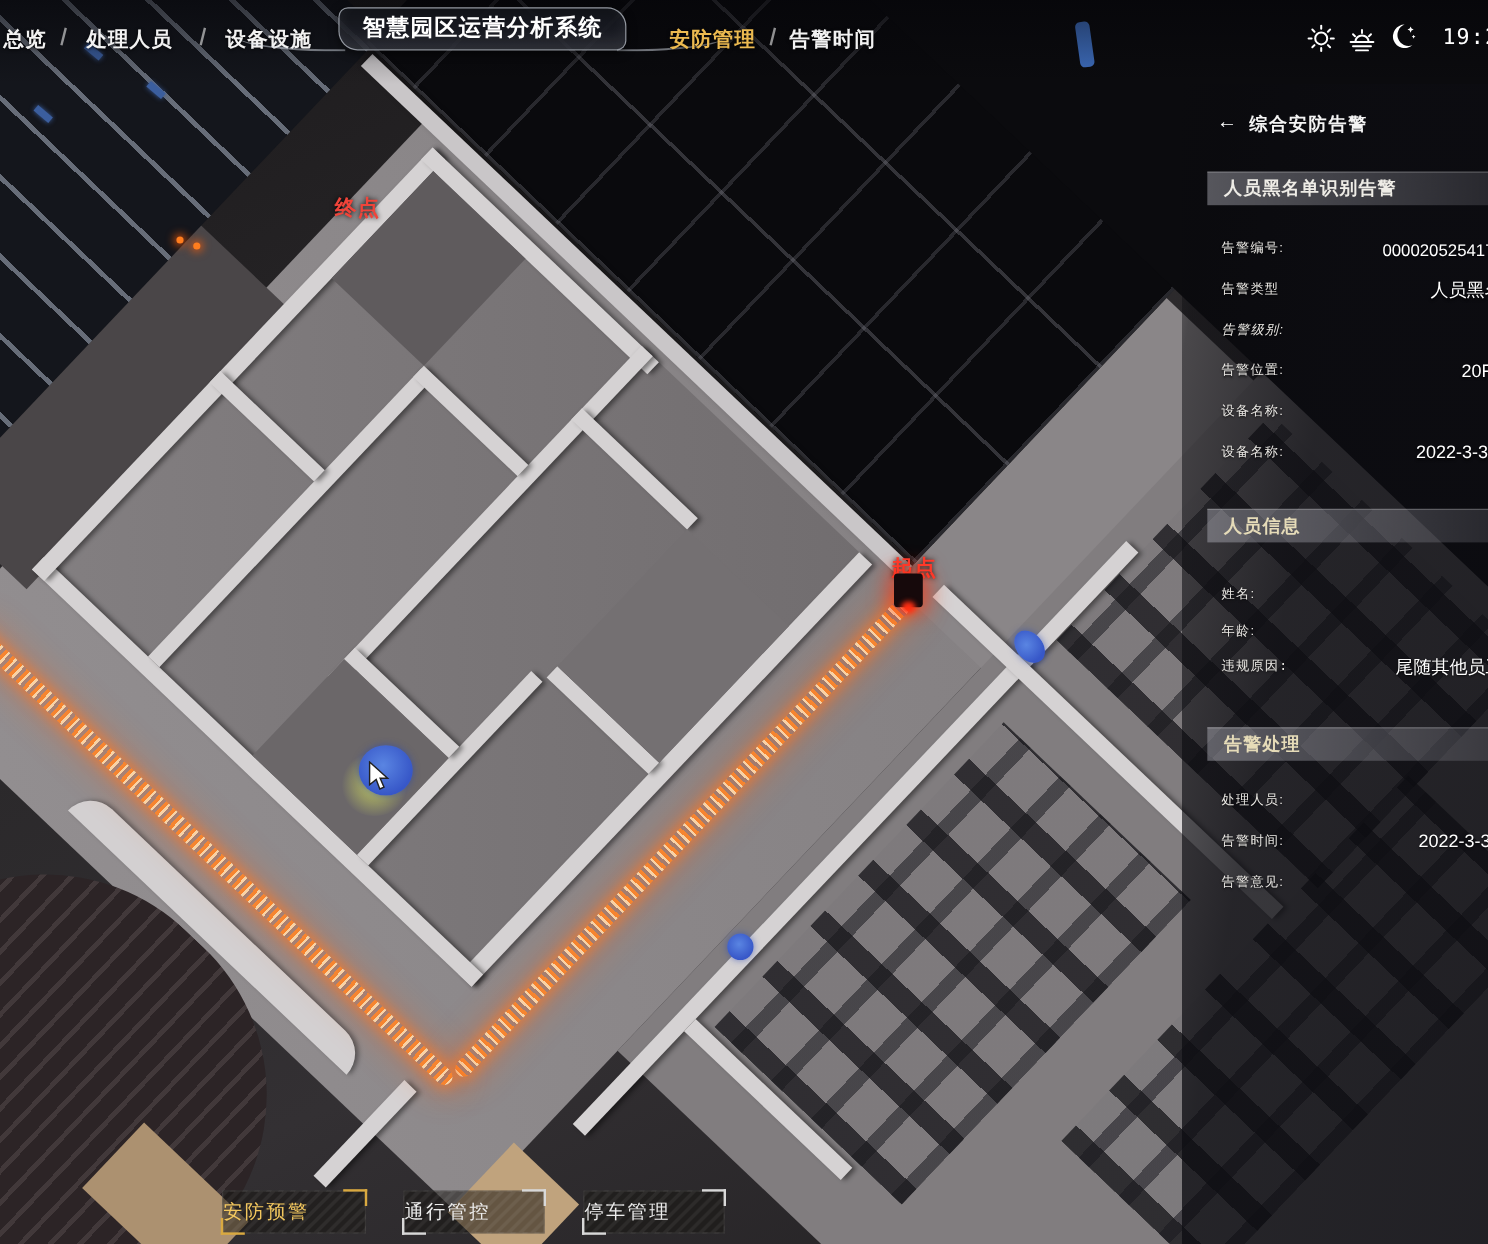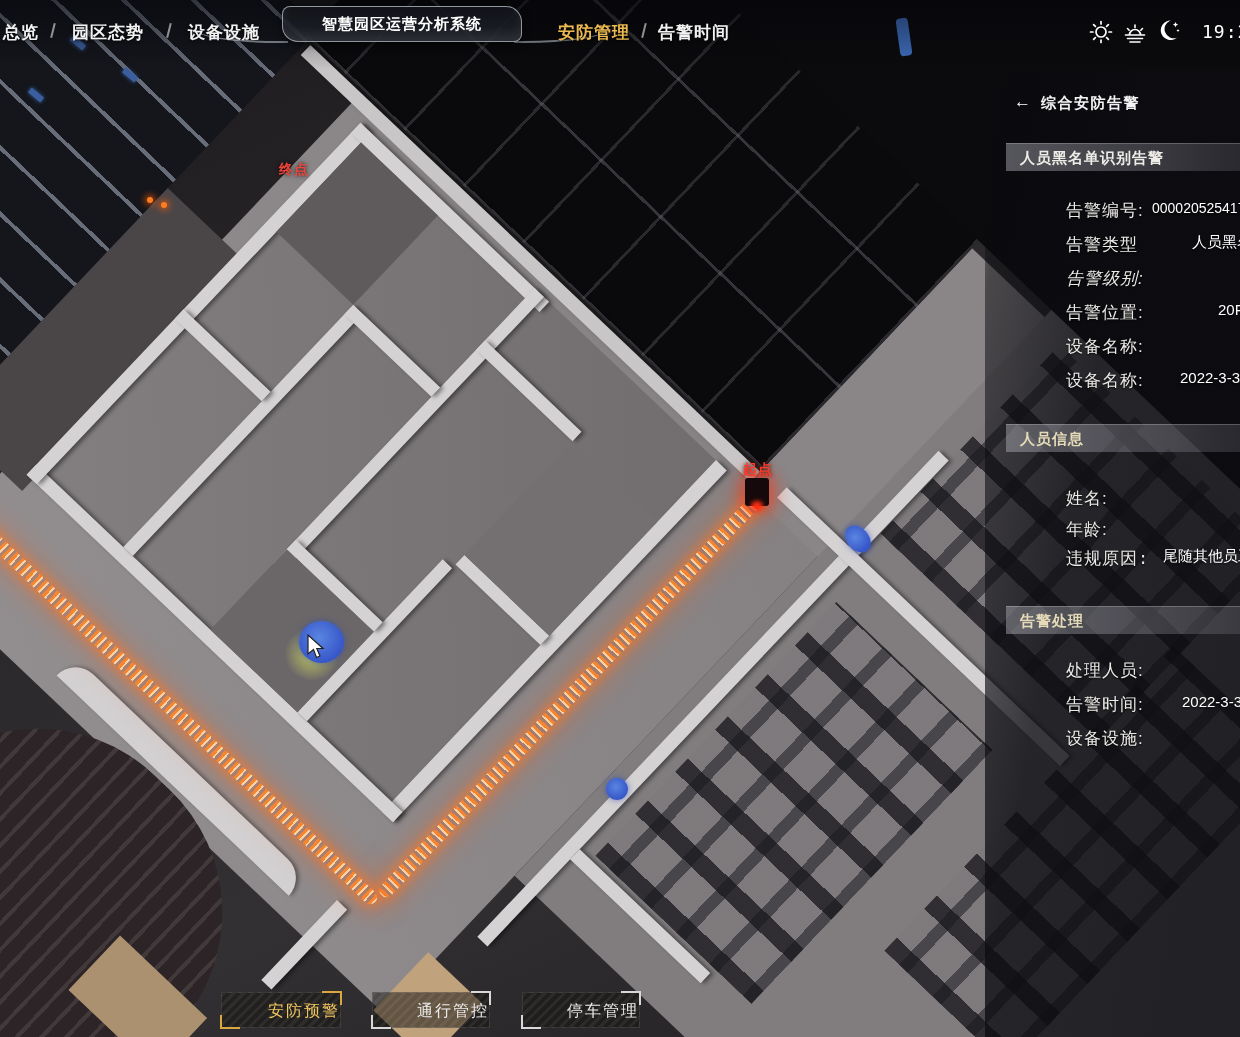--- a/index.html
+++ b/index.html
@@ -11,54 +11,54 @@
   .rb{position:absolute;}
   .wall{position:absolute;background:#d5d2d3;box-shadow:2px 3px 4px rgba(0,0,0,.45);}
   .route{position:absolute;border-radius:8px;
     background:repeating-linear-gradient(90deg,rgba(255,214,166,.95) 0 2px,rgba(255,132,40,.92) 2px 5px,rgba(255,90,20,.22) 5px 8px);
     box-shadow:0 0 10px 3px rgba(255,120,35,.55),0 0 26px 9px rgba(255,100,25,.28);}
   .route.vert{background:repeating-linear-gradient(0deg,rgba(255,214,166,.95) 0 2px,rgba(255,132,40,.92) 2px 5px,rgba(255,90,20,.22) 5px 8px);}
   .desks{position:absolute;opacity:.9;
     background-image:repeating-linear-gradient(90deg,rgba(16,16,20,.8) 0 18px,rgba(90,90,96,.08) 18px 58px),
                      repeating-linear-gradient(0deg,rgba(28,28,34,.65) 0 12px,transparent 12px 46px);}
   
-  .maplabel{position:absolute;font-size:14px;font-weight:bold;color:#f0443a;text-shadow:0 0 4px rgba(0,0,0,.9);letter-spacing:1px;}
+  .maplabel{position:absolute;font-size:18px;font-weight:bold;color:#f0443a;text-shadow:0 0 4px rgba(0,0,0,.9);letter-spacing:1px;}
   .dotled{position:absolute;width:6px;height:6px;border-radius:50%;background:#ff7d1e;box-shadow:0 0 7px 2px rgba(255,95,10,.75);}
   .bluemk{position:absolute;border-radius:50%;background:radial-gradient(circle at 45% 40%,#5a85e2,#3757c8 70%);box-shadow:0 0 6px rgba(40,70,180,.6);}
   
   .topshade{position:absolute;left:0;top:0;width:1240px;height:70px;background:linear-gradient(rgba(4,4,8,.55),rgba(4,4,8,0));pointer-events:none;}
   .navitem{position:absolute;top:21px;font-size:17px;font-weight:bold;color:#f2f2f2;letter-spacing:1px;text-shadow:0 1px 3px rgba(0,0,0,.8);cursor:pointer;}
   .navsep{position:absolute;top:23px;width:2px;height:15px;background:rgba(255,255,255,.55);transform:rotate(14deg);}
   .badge{position:absolute;left:282px;top:6px;width:238px;height:34px;line-height:34px;text-align:center;
     background:linear-gradient(180deg,rgba(18,20,26,.92),rgba(34,36,44,.88));
     border:1px solid rgba(212,218,228,.65);border-radius:8px 16px 8px 16px;
-    font-size:15px;font-weight:bold;color:#fff;letter-spacing:1px;box-shadow:inset 0 -7px 12px rgba(255,255,255,.07),0 2px 8px rgba(0,0,0,.6);}
+    font-size:19px;font-weight:bold;color:#fff;letter-spacing:1px;box-shadow:inset 0 -7px 12px rgba(255,255,255,.07),0 2px 8px rgba(0,0,0,.6);}
   .wing{position:absolute;top:28px;width:92px;height:13px;}
   .wingL{left:196px;border-bottom:2px solid rgba(212,218,228,.5);border-radius:0 0 0 90%;}
   .wingR{left:514px;border-bottom:2px solid rgba(212,218,228,.5);border-radius:0 0 90% 0;}
   .tab-gold{color:#ecba50;}
   .wicon{position:absolute;top:20px;width:24px;height:24px;cursor:pointer;}
   .clock{position:absolute;left:1202px;top:21px;font-family:"DejaVu Sans Mono","Liberation Mono",monospace;font-size:18px;color:#fff;letter-spacing:1px;white-space:nowrap;}
   
   .panel{position:absolute;left:985px;top:70px;width:255px;height:967px;
     background:linear-gradient(100deg,rgba(10,10,14,.05) 0%,rgba(10,10,14,.5) 40px,rgba(12,12,17,.78) 160px,rgba(12,12,17,.82) 100%);}
   .ptitle{position:absolute;left:56px;top:24px;font-size:15px;font-weight:bold;color:#f4f4f4;letter-spacing:1.5px;white-space:nowrap;}
   .pback{position:absolute;left:29px;top:22px;font-size:17px;color:#fff;cursor:pointer;}
   .secbar{position:absolute;left:21px;width:320px;height:28px;line-height:28px;padding-left:14px;box-sizing:border-box;
     background:linear-gradient(90deg,rgba(178,178,188,.45),rgba(130,130,142,.10));
     border-top:1px solid rgba(255,255,255,.22);font-size:15px;font-weight:bold;letter-spacing:1px;white-space:nowrap;}
   .sec-white{color:#eeece6;}
   .sec-gold{color:#e5dbb8;}
-  .plabel{position:absolute;left:33px;font-size:17px;color:#eceae6;letter-spacing:1px;white-space:nowrap;text-shadow:0 1px 2px rgba(0,0,0,.8);margin-left:48px;}
+  .plabel{position:absolute;left:33px;font-size:11px;color:#eceae6;letter-spacing:1px;white-space:nowrap;text-shadow:0 1px 2px rgba(0,0,0,.8);}
   .pvalue{position:absolute;font-size:15px;color:#fff;white-space:nowrap;text-shadow:0 1px 2px rgba(0,0,0,.8);}
   
-  .bbtn{position:absolute;top:992px;width:120px;height:36px;line-height:36px;text-align:right;font-size:16px;letter-spacing:2px;cursor:pointer;
+  .bbtn{position:absolute;top:992px;width:120px;height:36px;line-height:36px;text-align:left;font-size:16px;letter-spacing:2px;cursor:pointer;
     background-color:rgba(24,22,19,.55);
     background-image:repeating-linear-gradient(135deg,rgba(255,255,255,.06) 0 3px,transparent 3px 7px);
-    border:1px solid rgba(255,255,255,.10);box-sizing:border-box;margin-left:36px;}
+    border:1px solid rgba(255,255,255,.10);box-sizing:border-box;}
   .bbtn::before{content:"";position:absolute;right:-2px;top:-2px;width:18px;height:12px;border-top:2px solid;border-right:2px solid;}
   .bbtn::after{content:"";position:absolute;left:-2px;bottom:-2px;width:18px;height:12px;border-bottom:2px solid;border-left:2px solid;}
   .bbtn.gold{color:#f2c75e;}
   .bbtn.gold::before,.bbtn.gold::after{border-color:#d9a940;}
   .bbtn.grey{color:#ececec;}
   .bbtn.grey::before,.bbtn.grey::after{border-color:#d8d8d8;}
   .glowred{position:absolute;background:#16090b;box-shadow:0 0 16px 5px rgba(255,45,15,.6);border-radius:3px;}
   .glowred::after{content:"";position:absolute;left:6px;bottom:-5px;width:12px;height:10px;border-radius:50%;background:#ff2e12;filter:blur(2px);}
   .ylwglow{position:absolute;border-radius:50%;background:radial-gradient(circle,rgba(208,218,95,.85),rgba(208,218,95,0) 70%);}
   .bluescr{position:absolute;width:16px;height:6px;background:#3b5e9e;transform:rotate(40deg);box-shadow:0 0 4px #3b5e9e;}
@@ -128,21 +128,21 @@
   <div class="bluemk" style="left:847px;top:524px;width:22px;height:30px;transform:rotate(-40deg);"></div>
   <div class="bluemk" style="left:606px;top:778px;width:22px;height:22px;"></div>
 
   <svg style="position:absolute;left:306px;top:634px;" width="22" height="26" viewBox="0 0 22 26">
     <polygon points="2,1 2,20 7.5,15.5 10.5,23.5 14,22 10.8,14.5 17,14.5" fill="#fff" stroke="#222" stroke-width="1.2"></polygon>
   </svg>
 
   <div class="topshade"></div>
   <span class="navitem" style="left:3px;">总览</span>
   <div class="navsep" style="left:52px;"></div>
-  <span class="navitem" style="left:72px;">园区态势</span>
+  <span class="navitem" style="left:72px;">处理人员</span>
   <div class="navsep" style="left:168px;"></div>
   <span class="navitem" style="left:188px;font-family:Liberation Mono, monospace;">设备设施</span>
 
   <div class="wing wingL"></div>
   <div class="wing wingR"></div>
   <div class="badge">智慧园区运营分析系统</div>
 
   <span class="navitem tab-gold" style="left:558px;">安防管理</span>
   <div class="navsep" style="left:643px;"></div>
   <span class="navitem" style="left:658px;">告警时间</span>
@@ -202,21 +202,21 @@
     <span class="plabel" style="top:448px;">年龄:</span>
     <span class="pvalue" style="top:443px;left:233px;"></span>
     <span class="plabel" style="top:477px;font-family:Liberation Mono, monospace;">违规原因:</span>
     <span class="pvalue" style="top:477px;left:178px;">尾随其他员工</span>
 
     <div class="secbar sec-gold" style="top:536px;">告警处理</div>
     <span class="plabel" style="top:589px;">处理人员:</span>
     <span class="pvalue" style="top:589px;left:233px;"></span>
     <span class="plabel" style="top:623px;">告警时间:</span>
     <span class="pvalue" style="top:623px;left:197px;">2022-3-3</span>
-    <span class="plabel" style="top:657px;">设备设施:</span>
+    <span class="plabel" style="top:657px;">告警意见:</span>
     <span class="pvalue" style="top:657px;left:233px;"></span>
   </div>
 
   <div class="bbtn gold" style="left:185px;">安防预警</div>
   <div class="bbtn grey" style="left:336px;width:118px;">通行管控</div>
   <div class="bbtn grey" style="left:486px;width:118px;">停车管理</div>
 
 </div>
 
 </body></html>

